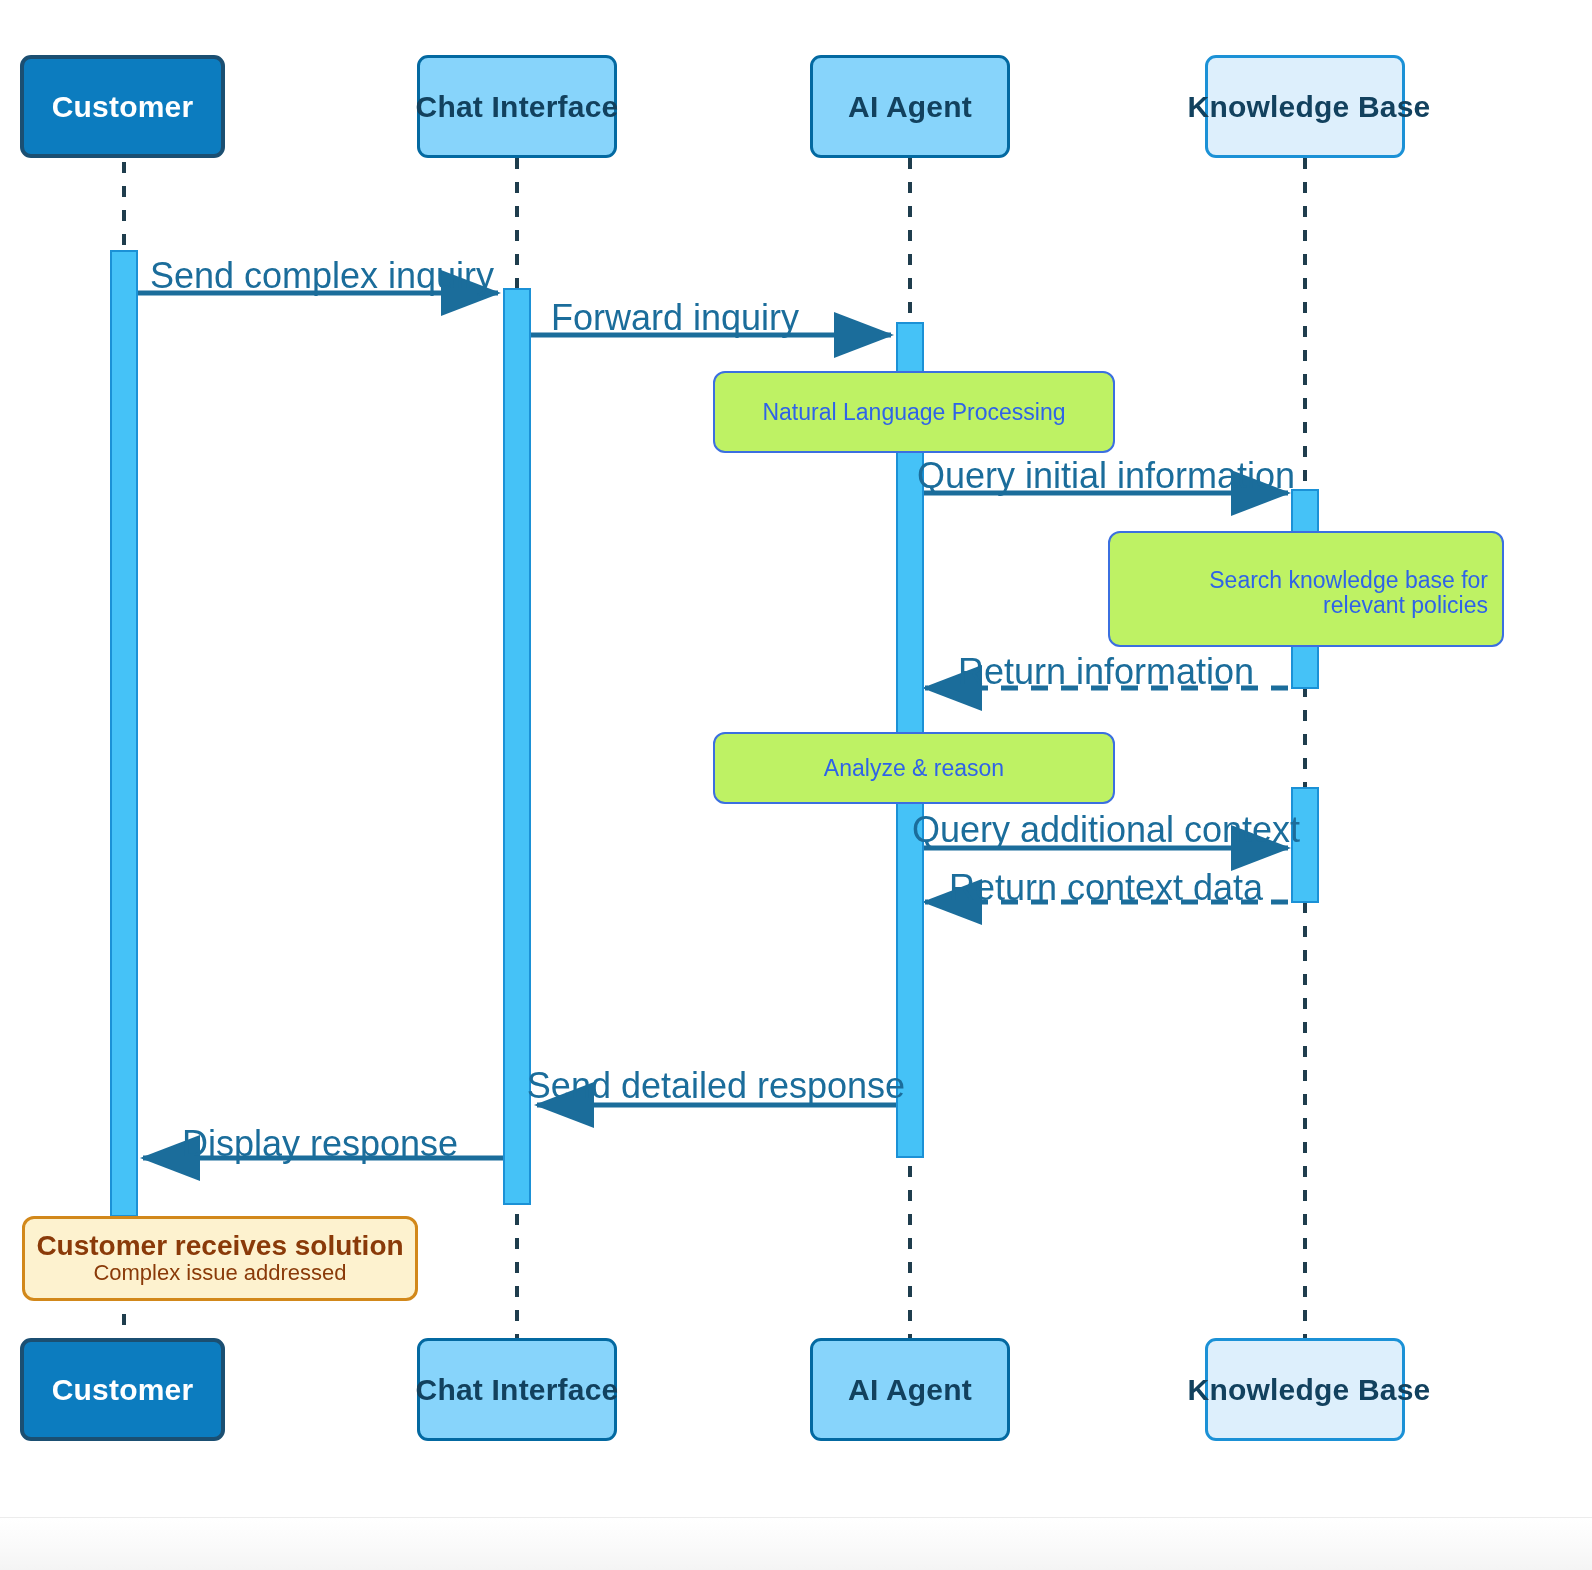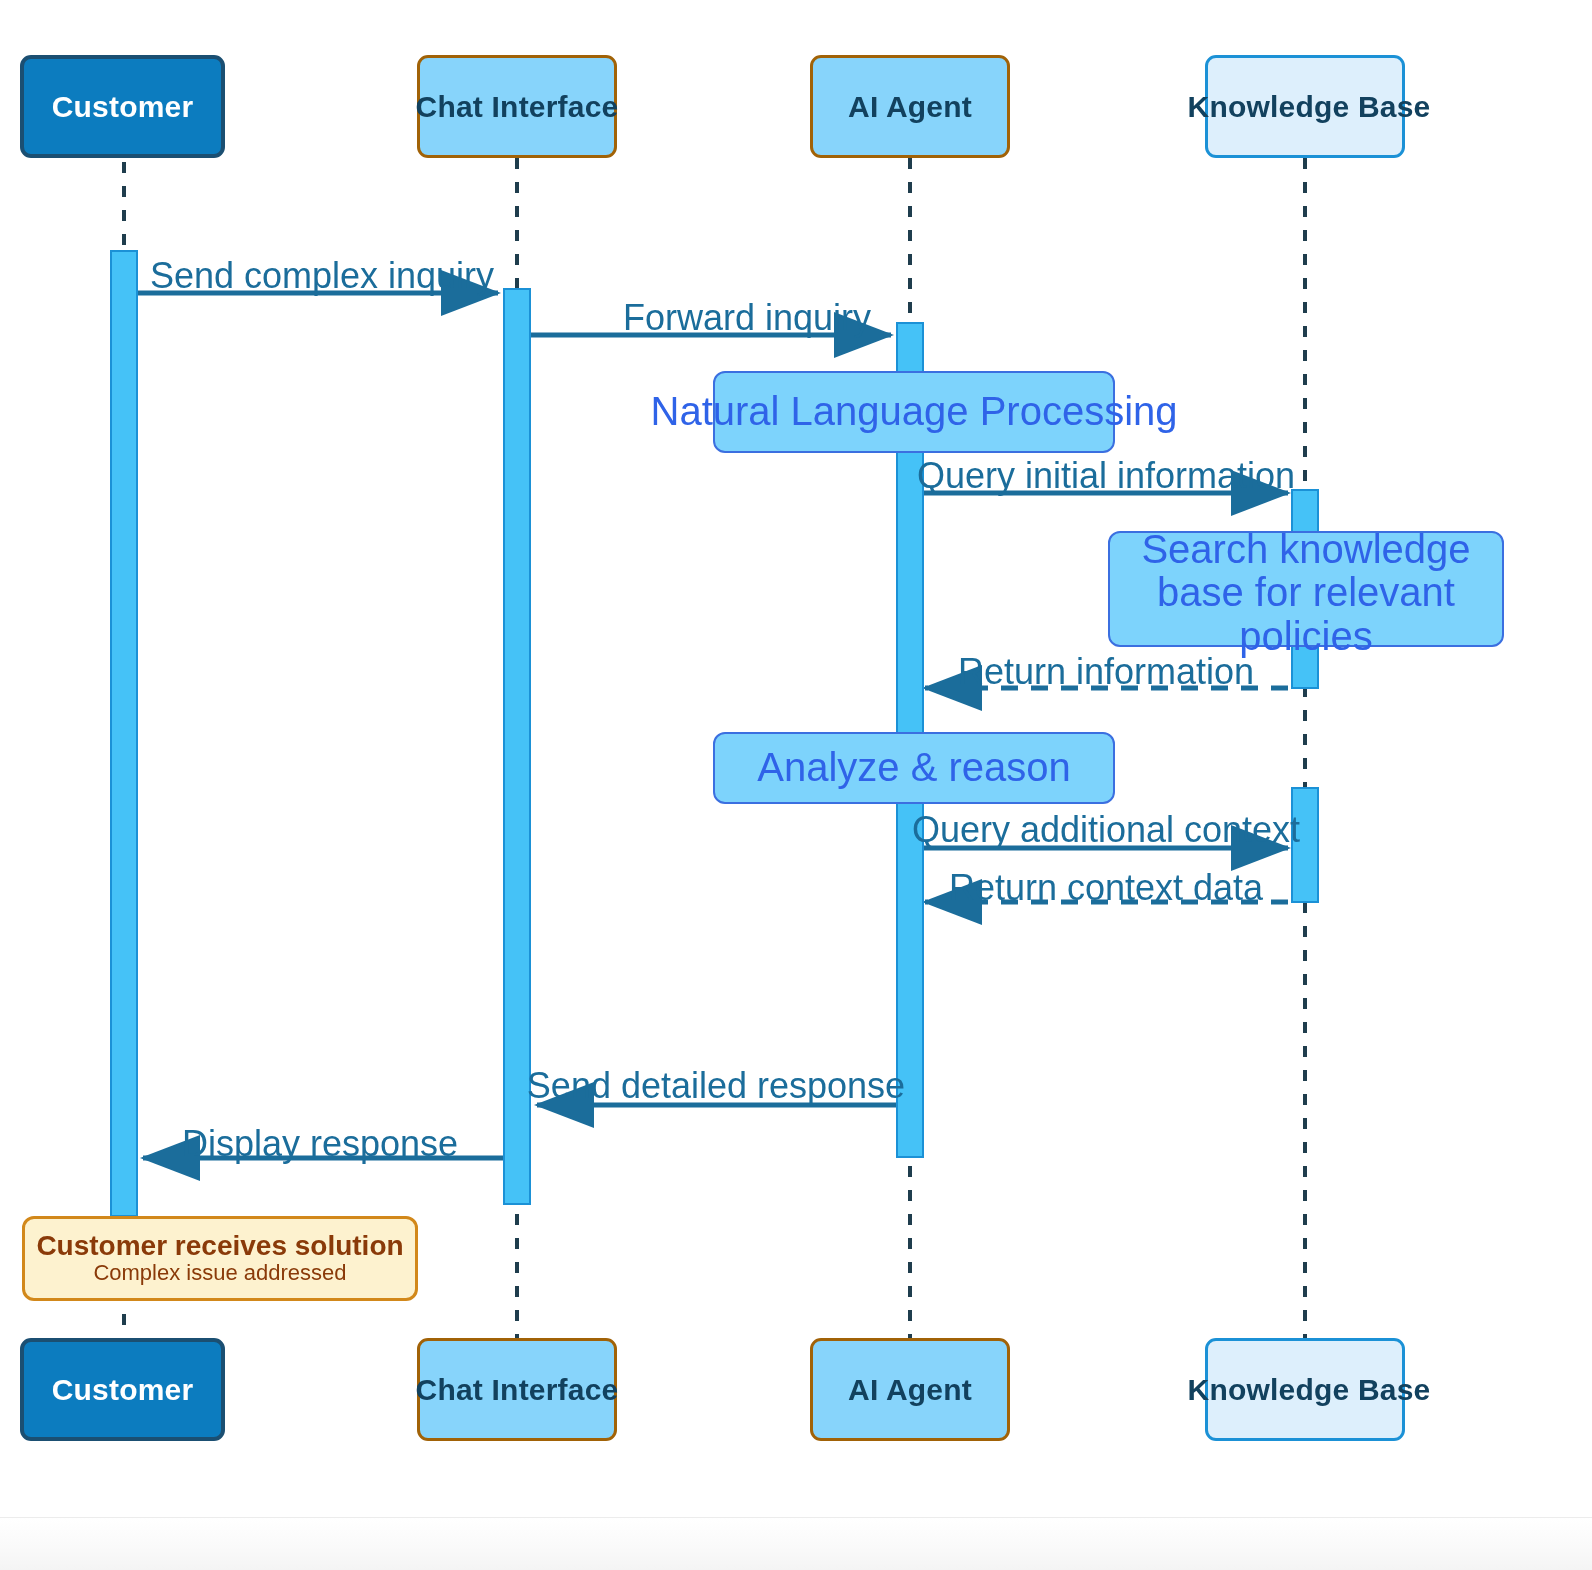--- a/index.html
+++ b/index.html
@@ -45,21 +45,21 @@
     letter-spacing: 0.2px;
     white-space: nowrap;
   }
   .actor-customer {
     background: #0c7cbf;
     border: 4px solid #1b4f72;
     color: #ffffff;
   }
   .actor-chat, .actor-agent {
     background: #87d4fb;
-    border: 3px solid #a16207;
+    border: 3px solid #0369a1;
     color: #12415e;
   }
   .actor-kb {
     background: #ddeffc;
     border: 3px solid #1b91d6;
     color: #12415e;
     padding-left: 8px;
   }
   
   .activation {
@@ -74,29 +74,29 @@
     color: #1b6d9b;
     font-size: 36px;
     white-space: nowrap;
     line-height: 1;
   }
   .msg-label.center { transform: translateX(-50%); }
   
   .note {
     position: absolute;
     box-sizing: border-box;
-    background: #7dd3fc;
+    background: #bef264;
     border: 2px solid #3b6fe0;
     border-radius: 12px;
     color: #2f63e8;
-    font-size: 40px;
+    font-size: 23px;
     display: flex;
     align-items: center;
     justify-content: center;
-    text-align: center;
+    text-align: right;
     line-height: 1.08;
   }
   .note .note-text {
     white-space: nowrap;
   }
   .note.multiline .note-text {
     white-space: normal;
     margin-top: 8px;
   }
   
@@ -185,21 +185,21 @@
     <span>Chat Interface</span>
   </div>
   <div class="actor actor-agent" style="left:810px; top:1338px; width:200px; height:103px;">
     <span>AI Agent</span>
   </div>
   <div class="actor actor-kb" style="left:1205px; top:1338px; width:200px; height:103px;">
     <span>Knowledge Base</span>
   </div>
 
   <div class="msg-label center" style="left:322px; top:258px;">Send complex inquiry</div>
-  <div class="msg-label center" style="left:747px; top:300px;">Forward inquiry</div>
+  <div class="msg-label center" style="left:675px; top:300px;">Forward inquiry</div>
   <div class="msg-label center" style="left:1106px; top:458px;">Query initial information</div>
   <div class="msg-label center" style="left:1106px; top:654px;">Return information</div>
   <div class="msg-label center" style="left:1106px; top:812px;">Query additional context</div>
   <div class="msg-label center" style="left:1106px; top:870px;">Return context data</div>
   <div class="msg-label center" style="left:716px; top:1068px;">Send detailed response</div>
   <div class="msg-label center" style="left:320px; top:1126px;">Display response</div>
 
   <div class="note" style="left:713px; top:371px; width:402px; height:82px;">
     <span class="note-text">Natural Language Processing</span>
   </div>

